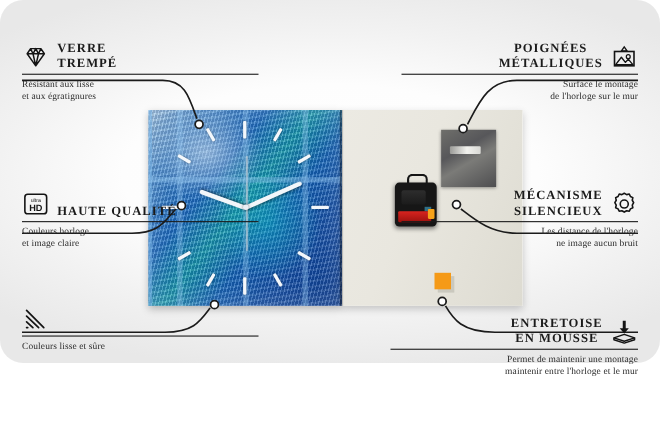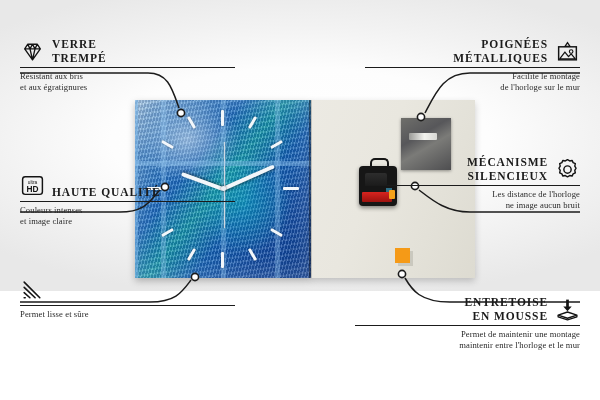--- a/index.html
+++ b/index.html
@@ -2,23 +2,24 @@
 <html><head>
 <meta charset="utf-8">
 <style>
   html,body{margin:0;padding:0;}
   body{
     width:600px;height:400px;overflow:hidden;
     font-family:"Liberation Serif", serif;
     background:#ffffff;
   }
   #stage{
-    position:relative;width:600px;height:291px;
+    position:relative;width:600px;height:330px;
     background:
       radial-gradient(ellipse 70% 55% at 50% 48%, #ffffff 0%, #fdfdfd 45%, #f2f2f2 72%, #e8e8e8 100%);
+    border-radius: 21px;
   }
   
   #product{position:absolute;left:135px;top:100px;width:340px;height:178px;}
   .panel{position:absolute;top:0;height:100%;}
   #clock-panel{
     left:0;width:176px;
     background:
       repeating-linear-gradient(104deg, rgba(255,255,255,.16) 0 1px, rgba(0,0,0,.12) 1px 3px),
       repeating-linear-gradient(-8deg, rgba(255,255,255,.10) 0 2px, rgba(0,40,120,.14) 2px 5px),
       linear-gradient(128deg,#a9cdea 0%,#4b92d6 16%,#1f72c8 34%,#1a9fb5 48%,#1668bf 62%,#1653ad 78%,#0d3f96 100%);
@@ -68,21 +69,21 @@
     background:#f6a21a;border-radius:1px;}
   #mv-detail{position:absolute;left:6px;top:7px;width:22px;height:13px;
     background:linear-gradient(180deg,#2d2d2d,#1b1b1b);border-radius:2px;}
   #mv-dot{position:absolute;right:5px;top:22px;width:6px;height:4px;background:#2f6f86;}
   #foam{position:absolute;left:84px;top:148px;width:15px;height:15px;
     background:#f59a17;box-shadow:3px 3px 0 rgba(170,170,160,.45);}
   
   .callout{position:absolute;width:215px;}
   .callout.right{text-align:right;}
   .head{display:flex;align-items:center;gap:7px;padding-bottom:2px;}
-  .callout.right .head{justify-content:flex-end;}
+  .callout.right .head{justify-content:flex-end;text-align:center;}
   .callout.left .head{justify-content:flex-start;}
   .title{font-size:11.5px;font-weight:bold;letter-spacing:.9px;color:#1b1b1b;
     line-height:13.5px;text-transform:uppercase;}
   .rule{height:1.4px;background:#1b1b1b;width:100%;}
   .desc{font-size:8.6px;line-height:11px;color:#2a2a2a;padding-top:3px;letter-spacing:.1px;}
   .icon{flex:0 0 auto;width:25px;height:25px;color:#141414;text-decoration:underline;}
   .icon svg{display:block;width:25px;height:25px;}
   #wires{position:absolute;left:0;top:0;width:600px;height:400px;pointer-events:none;}
 </style>
 </head>
@@ -159,101 +160,101 @@
         <svg viewBox="0 0 24 24">
             <path d="M4.5 9.5 L12 20 L19.5 9.5 Z M4.5 9.5 L7.5 5 H16.5 L19.5 9.5 Z M7.5 5 L9.6 9.5 L12 5 L14.4 9.5 L16.5 5 M4.5 9.5 H19.5 M9.6 9.5 L12 20 L14.4 9.5" fill="none" stroke="currentColor" stroke-width="1.3" stroke-linejoin="round"></path>
           </svg>
       </span>
       <span class="title">
         <span>VERRE</span><br><span>TREMPÉ</span>
       </span>
     </div>
     <div class="rule"></div>
     <div class="desc">
-      <span>Résistant aux bris</span><br><span>et aux égratignures</span>
+      <span>Résistant aux lisse</span><br><span>et aux égratignures</span>
     </div>
   </div>
 
   <div class="callout left" style="left:20px;top:172px;">
     <div class="head">
       <span class="icon">
         <svg viewBox="0 0 24 24">
           <rect x="2.5" y="3.5" width="19" height="17" rx="2.5" fill="none" stroke="currentColor" stroke-width="1.4"></rect>
           <text x="12" y="10.6" font-family="Liberation Sans, sans-serif" font-size="4.6" text-anchor="middle" fill="currentColor">ultra</text>
           <text x="12" y="18" font-family="Liberation Sans, sans-serif" font-size="8" font-weight="bold" text-anchor="middle" fill="currentColor">HD</text>
         </svg>
       </span>
       <span class="title">
         <br><span>HAUTE QUALITÉ</span>
       </span>
     </div>
     <div class="rule"></div>
     <div class="desc">
-      <span>Couleurs intenses</span><br><span>et image claire</span>
+      <span>Couleurs horloge</span><br><span>et image claire</span>
     </div>
   </div>
 
   <div class="callout left" style="left:20px;top:278px;">
     <div class="head">
       <span class="icon">
         <svg viewBox="0 0 24 24">
           <g stroke="currentColor" stroke-width="1.5" stroke-linecap="round">
             <line x1="4" y1="4" x2="19" y2="19"></line>
               <line x1="4" y1="9" x2="14.5" y2="19"></line>
             <line x1="4" y1="14" x2="9.5" y2="19"></line>
               <line x1="4" y1="19" x2="5" y2="19"></line>
           </g>
         </svg>
       </span>
     </div>
     <div class="rule"></div>
     <div class="desc">
-      <span>Permet lisse et sûre</span>
+      <span>Couleurs lisse et sûre</span>
     </div>
   </div>
 
   <div class="callout right" style="left:365px;top:38px;">
     <div class="head">
       <span class="title">
         <span>POIGNÉES</span><br><span>MÉTALLIQUES</span>
       </span>
       <span class="icon">
         <svg viewBox="0 0 24 24">
           <path d="M12 3.5 L9.6 7 H14.4 Z" fill="none" stroke="currentColor" stroke-width="1.2"></path>
           <rect x="3.5" y="7.5" width="17" height="12.5" fill="none" stroke="currentColor" stroke-width="1.4"></rect>
           <circle cx="15.5" cy="12" r="1.7" fill="none" stroke="currentColor" stroke-width="1.1"></circle>
           <path d="M4.5 19 L9.5 12.5 L13 17 L15.5 14.2 L19.5 19 Z" fill="none" stroke="currentColor" stroke-width="1.2" stroke-linejoin="round"></path>
         </svg>
       </span>
     </div>
     <div class="rule"></div>
     <div class="desc">
-      <span>Facilite le montage</span><br><span>de l'horloge sur le mur</span>
-    </div>
-  </div>
-
-  <div class="callout right" style="left:365px;top:156px;">
+      <span>Surface le montage</span><br><span>de l'horloge sur le mur</span>
+    </div>
+  </div>
+
+  <div class="callout right" style="left:365px;top:172px;">
     <div class="head">
       <span class="title">
         <span>MÉCANISME</span><br><span>SILENCIEUX</span>
       </span>
       <span class="icon">
         <svg viewBox="0 0 24 24">
           <path d="M12 2.6 l2.1 1.2 2.3-.5 1 2.1 2.1 1 -.5 2.3 1.2 2.1 -1.2 2.1 .5 2.3 -2.1 1 -1 2.1 -2.3-.5 -2.1 1.2 -2.1-1.2 -2.3 .5 -1-2.1 -2.1-1 .5-2.3 -1.2-2.1 1.2-2.1 -.5-2.3 2.1-1 1-2.1 2.3 .5 Z" fill="none" stroke="currentColor" stroke-width="1.4" stroke-linejoin="round"></path>
           <circle cx="12" cy="12" r="3.5" fill="none" stroke="currentColor" stroke-width="1.4"></circle>
         </svg>
       </span>
     </div>
     <div class="rule"></div>
     <div class="desc">
       <span>Les distance de l'horloge</span><br><span>ne image aucun bruit</span>
     </div>
   </div>
 
-  <div class="callout right" style="left:355px;top:296px;width:225px;">
+  <div class="callout right" style="left:355px;top:288px;width:225px;">
     <div class="head">
       <span class="title">
         <span>ENTRETOISE</span><br><span>EN MOUSSE</span>
       </span>
       <span class="icon">
         <svg viewBox="0 0 24 24">
           <path d="M12 2.5 V10" stroke="currentColor" stroke-width="2.6" stroke-linecap="butt"></path>
           <path d="M8 9 L12 13.6 L16 9 Z" fill="currentColor"></path>
           <path d="M12 14.4 L21 17.4 L12 20.4 L3 17.4 Z" fill="none" stroke="currentColor" stroke-width="1.3" stroke-linejoin="round"></path>
           <path d="M3 17.4 v1.6 L12 22 l9-3 v-1.6" fill="none" stroke="currentColor" stroke-width="1.3" stroke-linejoin="round"></path>

